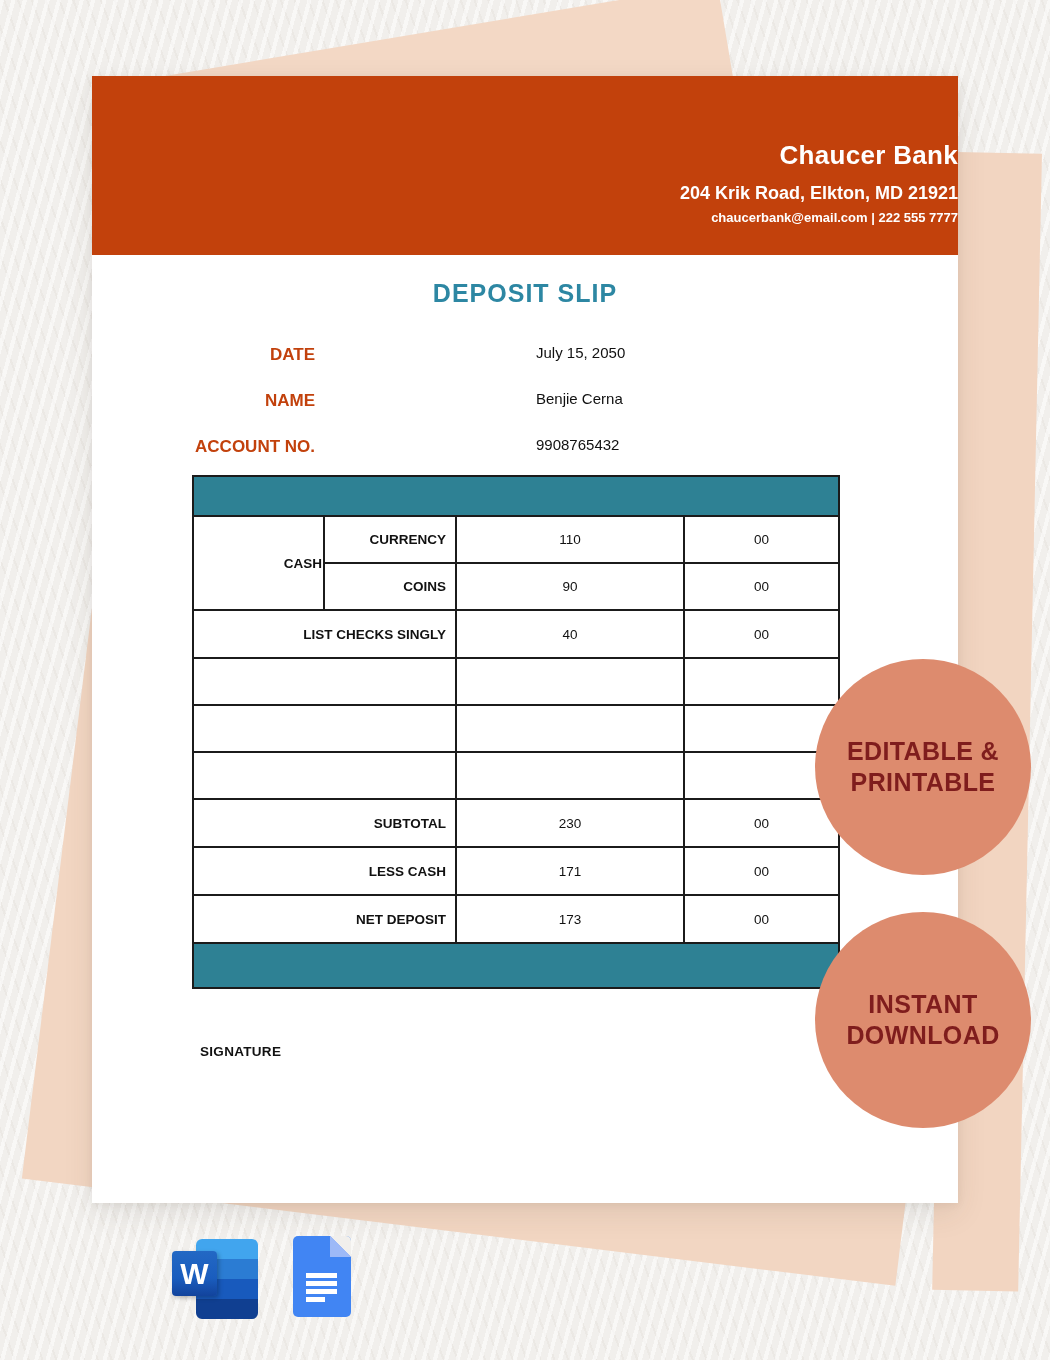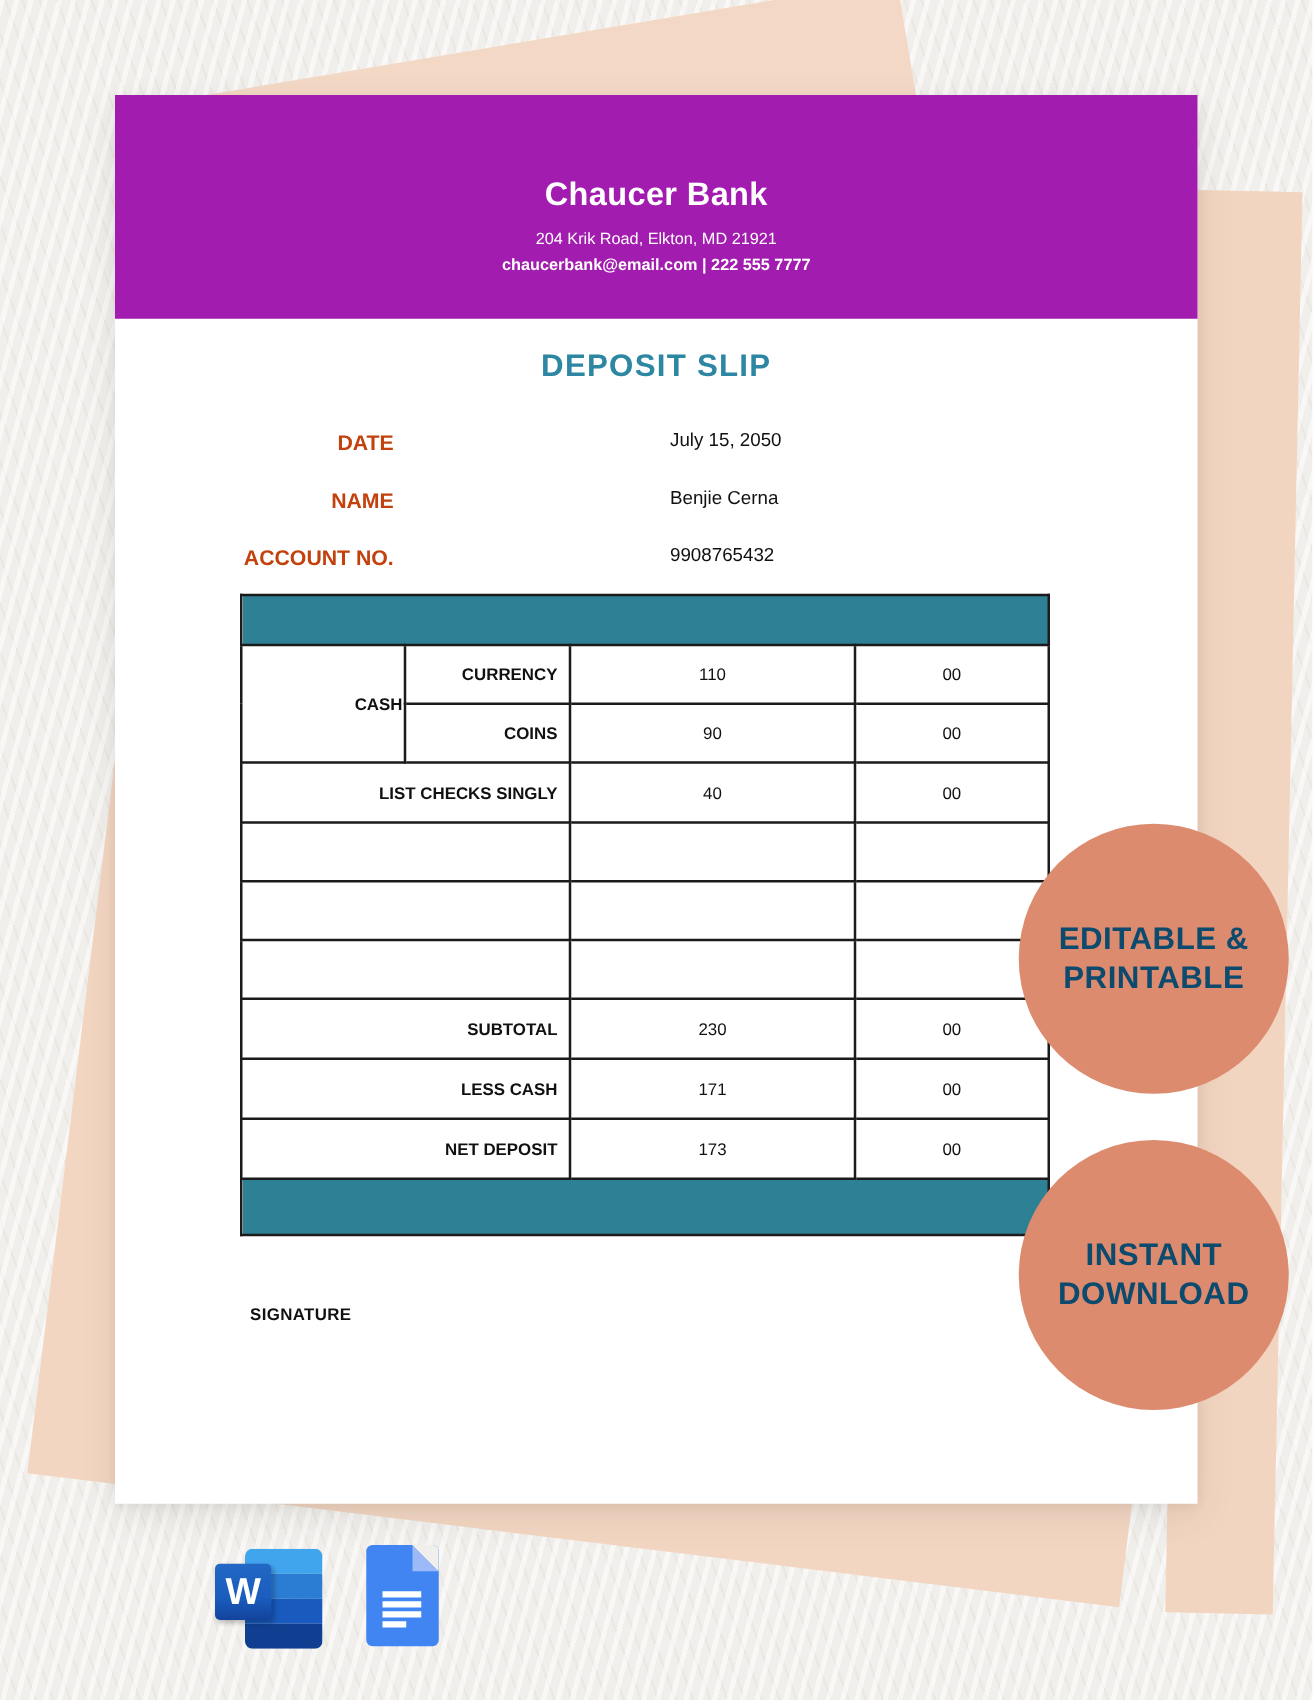--- a/index.html
+++ b/index.html
@@ -12,23 +12,23 @@
   }
   
   .sheet{position:absolute;background:#f3d8c5;}
   .sheet-top{left:165px;top:76px;width:560px;height:420px;transform:rotate(-9.5deg);transform-origin:top left;}
   .sheet-bottom{left:95px;top:583px;width:880px;height:600px;transform:rotate(7deg);transform-origin:top left;background:#f2d6c2;}
   .sheet-right{left:956px;top:152px;width:86px;height:1138px;transform:rotate(1.2deg);transform-origin:top left;background:#f2d5c1;}
 
   
   .doc{position:absolute;left:92px;top:76px;width:866px;height:1127px;background:#ffffff;
        box-shadow:0 10px 28px rgba(70,58,45,.10), 0 2px 8px rgba(70,58,45,.07);}
-  .doc-header{position:absolute;left:0;top:0;width:100%;height:179px;background:#a21caf;color:#fff;text-align:center;}
+  .doc-header{position:absolute;left:0;top:0;width:100%;height:179px;background:#c2410c;color:#fff;text-align:right;}
   .bank-name{margin-top:64px;font-size:26px;font-weight:bold;letter-spacing:.3px;}
-  .bank-address{margin-top:12px;font-size:13px;font-weight:normal;}
+  .bank-address{margin-top:12px;font-size:18px;font-weight:bold;}
   .bank-contact{margin-top:6px;font-size:13px;font-weight:bold;}
 
   .title{position:absolute;top:203px;left:0;width:100%;text-align:center;
          font-size:25px;font-weight:bold;letter-spacing:1px;color:#2d87a3;}
 
   .fields{position:absolute;top:255px;left:0;width:100%;}
   .field-row{position:relative;height:46px;}
   .field-label{position:absolute;left:0;width:223px;text-align:right;top:14px;
                font-size:17px;font-weight:bold;color:#c2410c;}
   .field-value{position:absolute;left:444px;top:13px;font-size:15px;color:#111;}
@@ -42,21 +42,21 @@
   td.lbl{text-align:right;padding-right:9px;font-weight:bold;border-radius:13px;}
   td.amt,td.cts{text-align:center;font-weight:normal;}
   tr.r{height:47px;}
   tr.rt{height:48px;}
 
   .signature{position:absolute;left:108px;top:968px;font-size:13.5px;font-weight:bold;letter-spacing:.3px;color:#111;}
 
   
   .badge{position:absolute;width:216px;height:216px;border-radius:50%;background:#dd8b6e;
          display:flex;flex-direction:column;align-items:center;justify-content:center;
-         color:#0c4a6e;font-size:25px;font-weight:bold;line-height:31px;letter-spacing:.4px;text-align:center;}
+         color:#7f1d1d;font-size:25px;font-weight:bold;line-height:31px;letter-spacing:.4px;text-align:center;}
   .badge-editable{left:815px;top:659px;}
   .badge-instant{left:815px;top:912px;}
 
   
   .word-icon{position:absolute;left:172px;top:1238px;width:86px;height:82px;}
   .w-doc{position:absolute;left:24px;top:1px;width:62px;height:80px;border-radius:6px;overflow:hidden;}
   .w-doc .s1{height:20px;background:#41a5ee;}
   .w-doc .s2{height:20px;background:#2b7cd3;}
   .w-doc .s3{height:20px;background:#185abd;}
   .w-doc .s4{height:20px;background:#103f91;}

